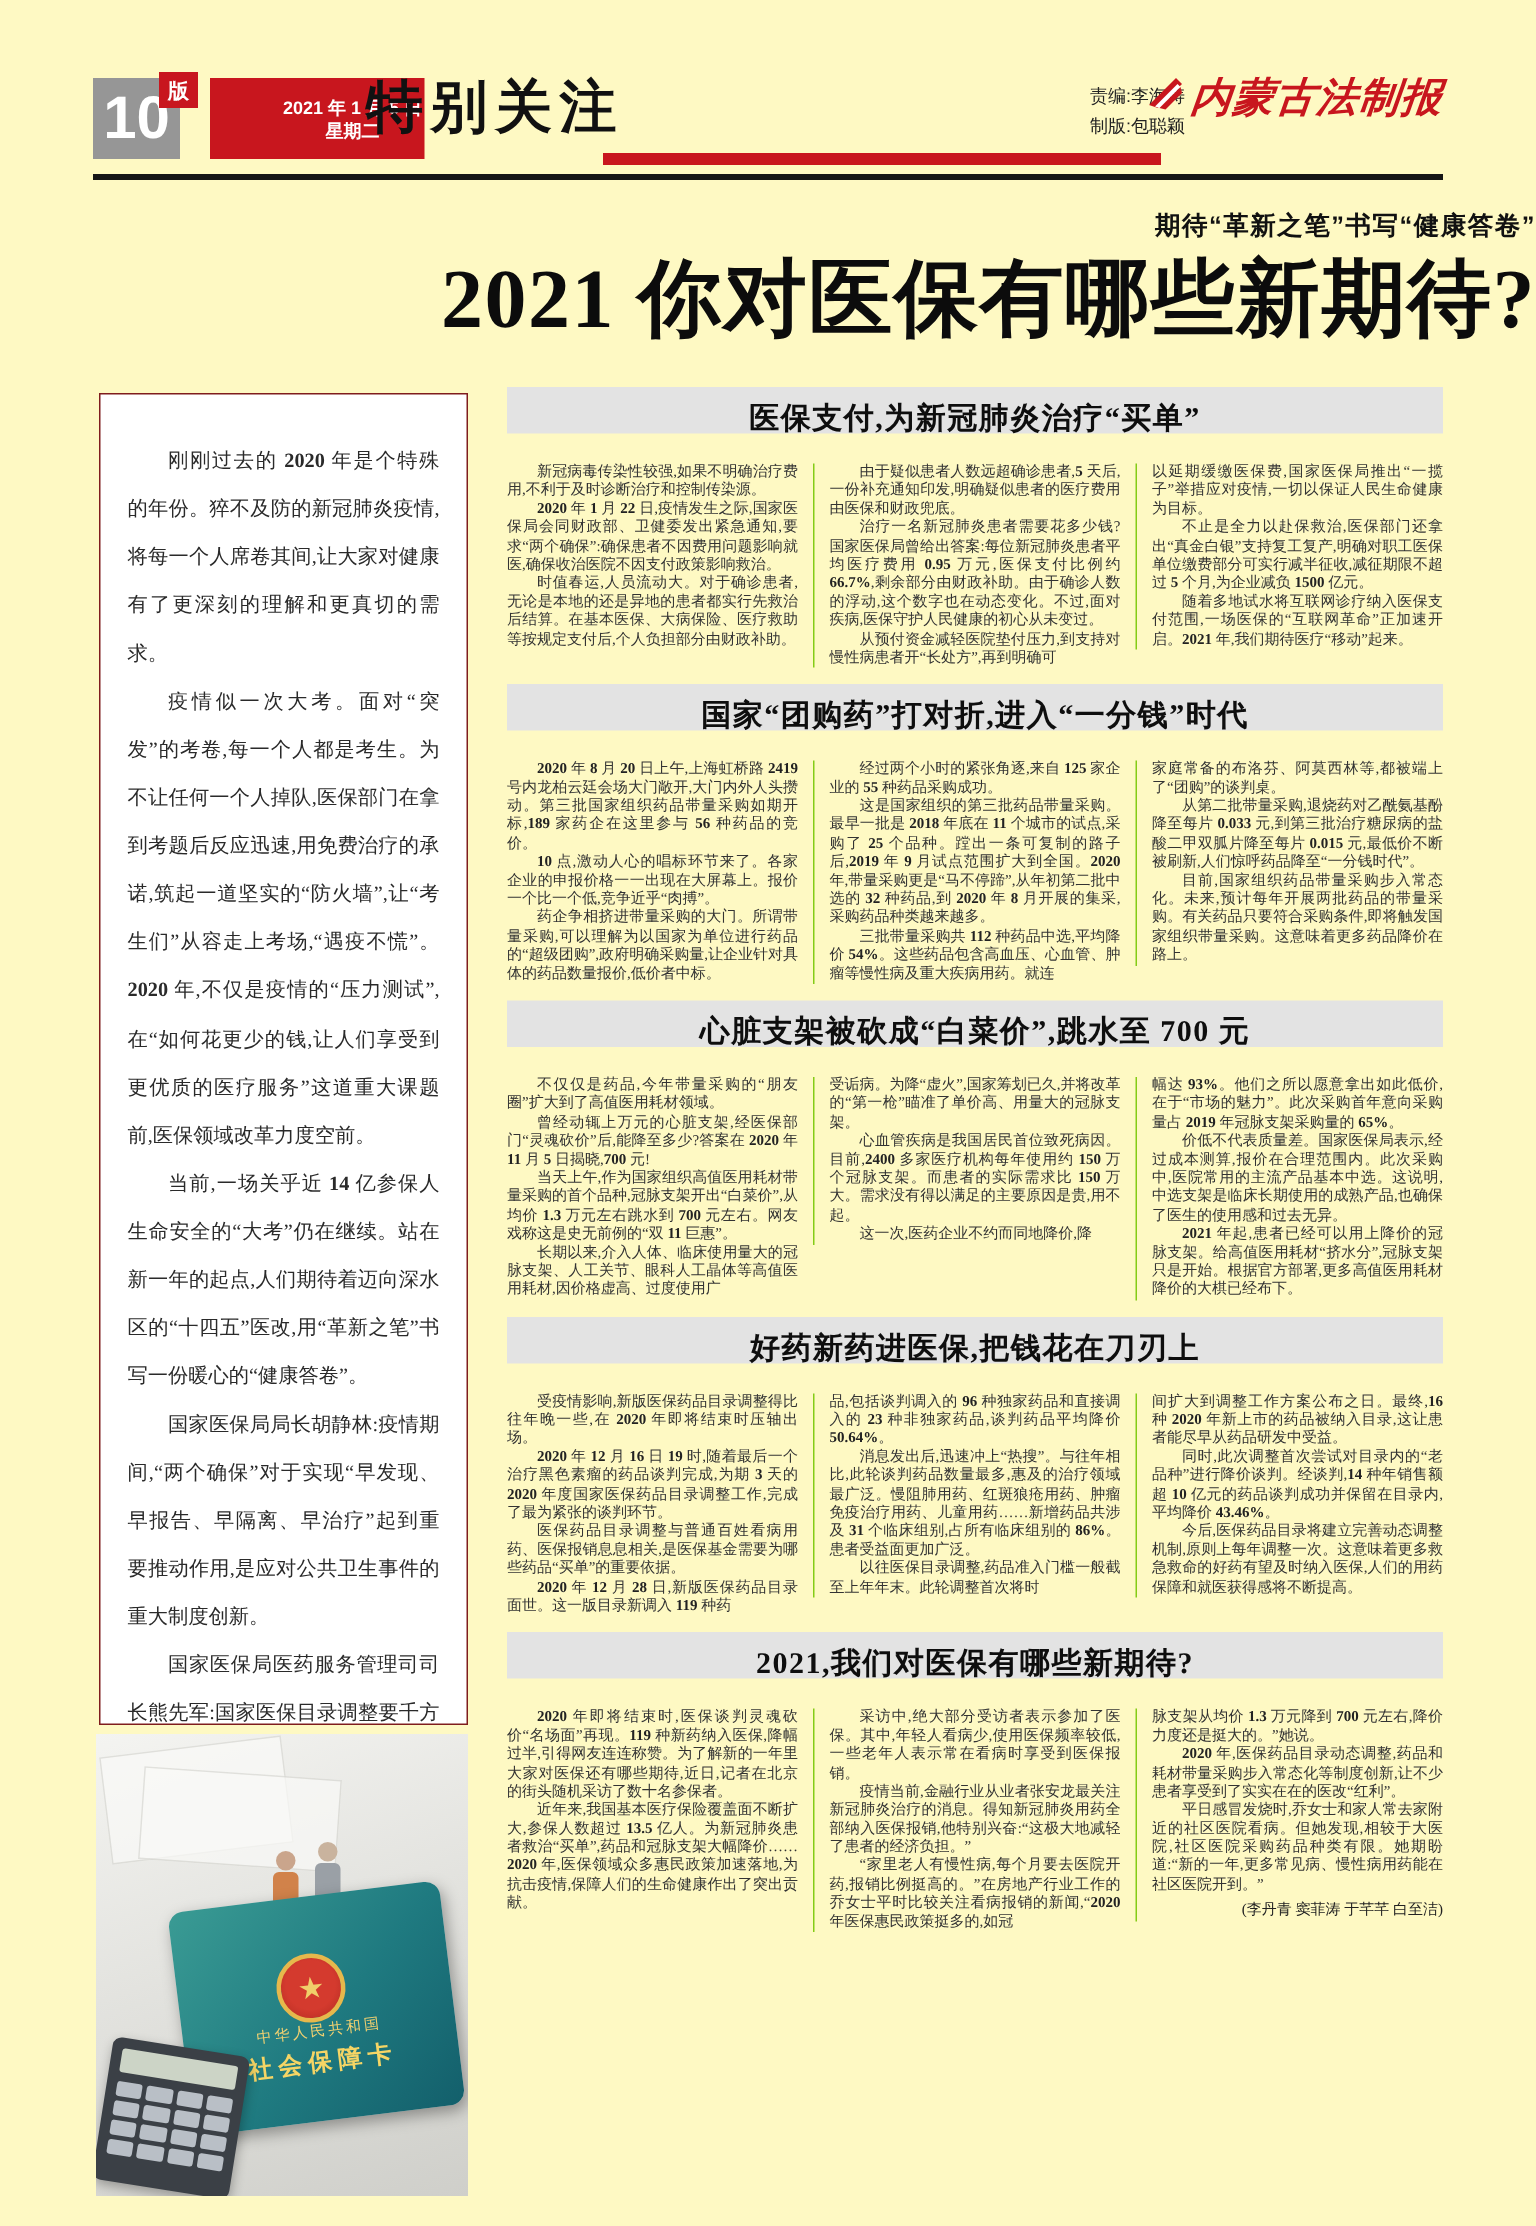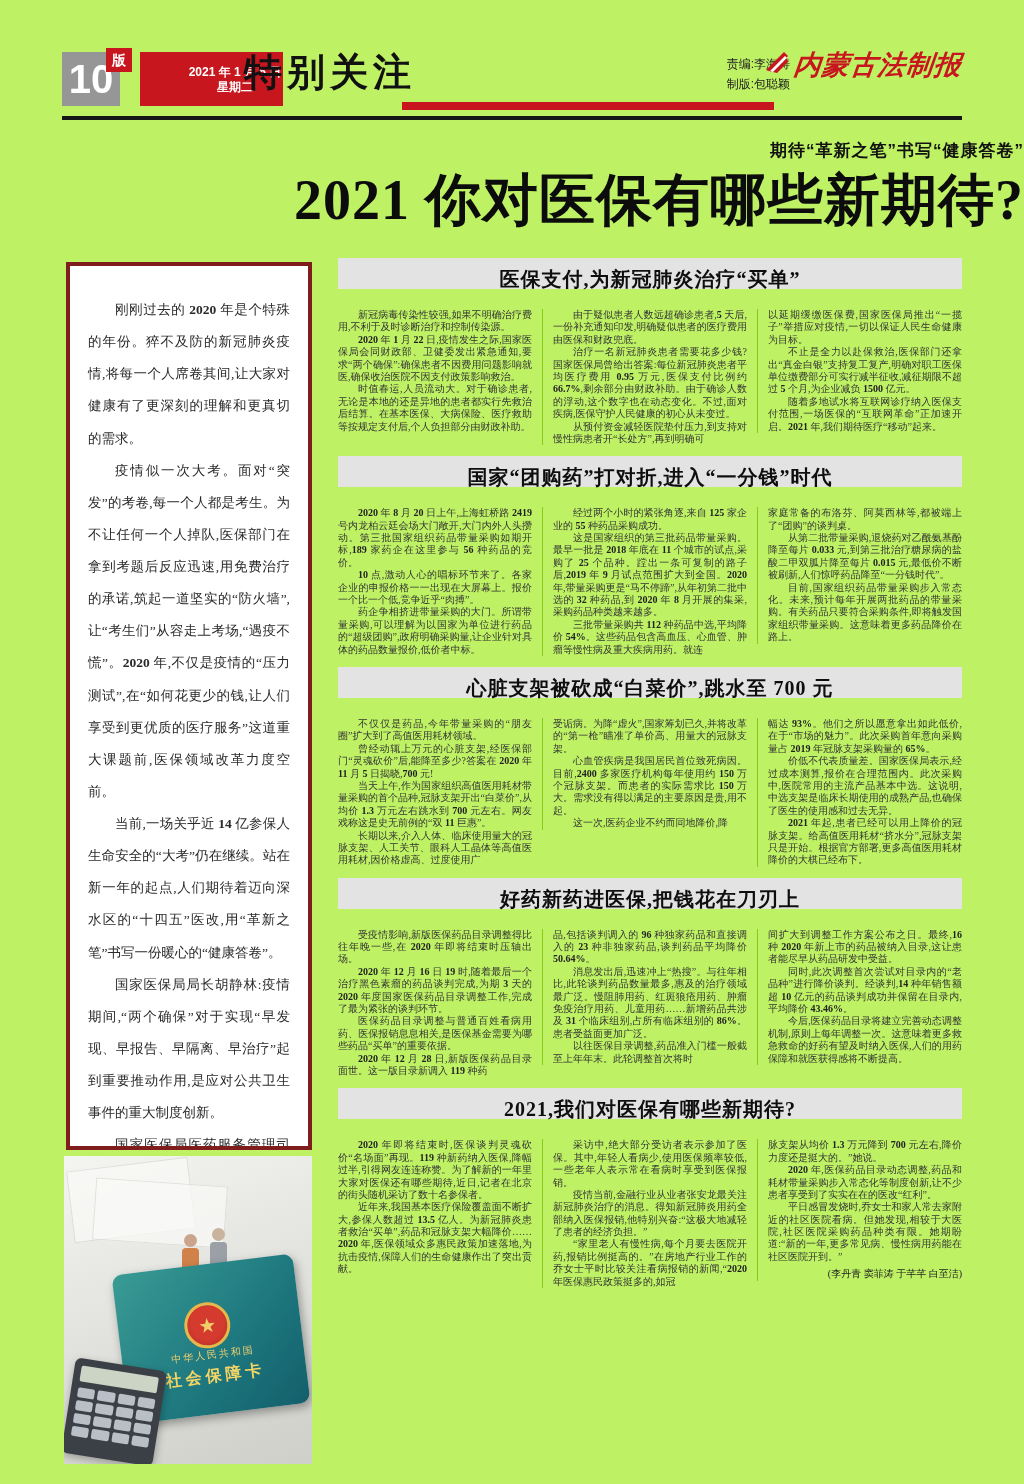--- a/index.html
+++ b/index.html
@@ -1,16 +1,16 @@
 <!DOCTYPE html>
 <html><head>
 <meta charset="utf-8">
 <style>
   html,body{margin:0;padding:0;background:#fff;}
-  .page{position:relative;width:1024px;height:1484px;background:#bef264;overflow:hidden;
+  .page{position:relative;width:1024px;height:1484px;background:#fef9c3;overflow:hidden;
         font-family:"Liberation Sans",sans-serif;color:#222;}
 
   
   .masthead{position:absolute;left:62px;top:48px;right:62px;height:70px;}
   .pagenum-box{position:absolute;left:0;top:4px;width:58px;height:54px;background:#969696;
                color:#fff;font:bold 40px/54px "Liberation Sans",sans-serif;text-align:center;}
   .ban-tag{position:absolute;left:44px;top:0;width:26px;height:24px;background:#c8161e;color:#fff;
            font:bold 14px/24px "Liberation Sans",sans-serif;text-align:center;z-index:2;}
   .date-box{position:absolute;left:78px;top:4px;width:96px;height:54px;background:#c8161e;color:#fff;
             display:flex;flex-direction:column;align-items:center;justify-content:center;gap:3px;padding-left:47px;}
@@ -24,21 +24,21 @@
   .paper-logo .glyphs{font:bold italic 27px/1 "Liberation Serif",serif;color:#c8161e;letter-spacing:1px;
                       transform:skewX(-6deg);}
   .black-rule{position:absolute;left:62px;right:62px;top:116px;height:4px;background:#161616;}
 
   
   .headline{position:absolute;left:0;right:0;top:140px;text-align:right;}
   .kicker{font:bold 17px/1.3 "Liberation Sans",sans-serif;color:#111;letter-spacing:1px;margin:0 0 8px 0;}
   .main-title{font:bold 56px/1.1 "Liberation Serif",serif;color:#0c0c0c;letter-spacing:1px;margin:0;}
 
   
-  .sidebar{position:absolute;left:66px;top:262px;width:246px;height:888px;border:4px solid #7f1d1d;
+  .sidebar{position:absolute;left:66px;top:262px;width:246px;height:888px;border:1px solid #7f1d1d;
            box-sizing:border-box;padding:28px 18px;overflow:hidden;background:#fff;}
   .sidebar p{margin:0;text-indent:2em;font:13.5px/2.38 "Liberation Serif",serif;color:#2a2a2a;
              text-align:justify;}
 
   
   .photo{position:absolute;left:64px;top:1156px;width:248px;height:308px;overflow:hidden;
          background:linear-gradient(160deg,#f4f4f1 0%,#e3e3df 45%,#cfcfca 100%);}
   .doc{position:absolute;background:#fafaf8;opacity:.7;border:1px solid #d8d8d3;}
   .doc.d1{left:6px;top:8px;width:120px;height:70px;transform:rotate(-7deg);}
   .doc.d2{left:30px;top:26px;width:130px;height:60px;transform:rotate(4deg);}

